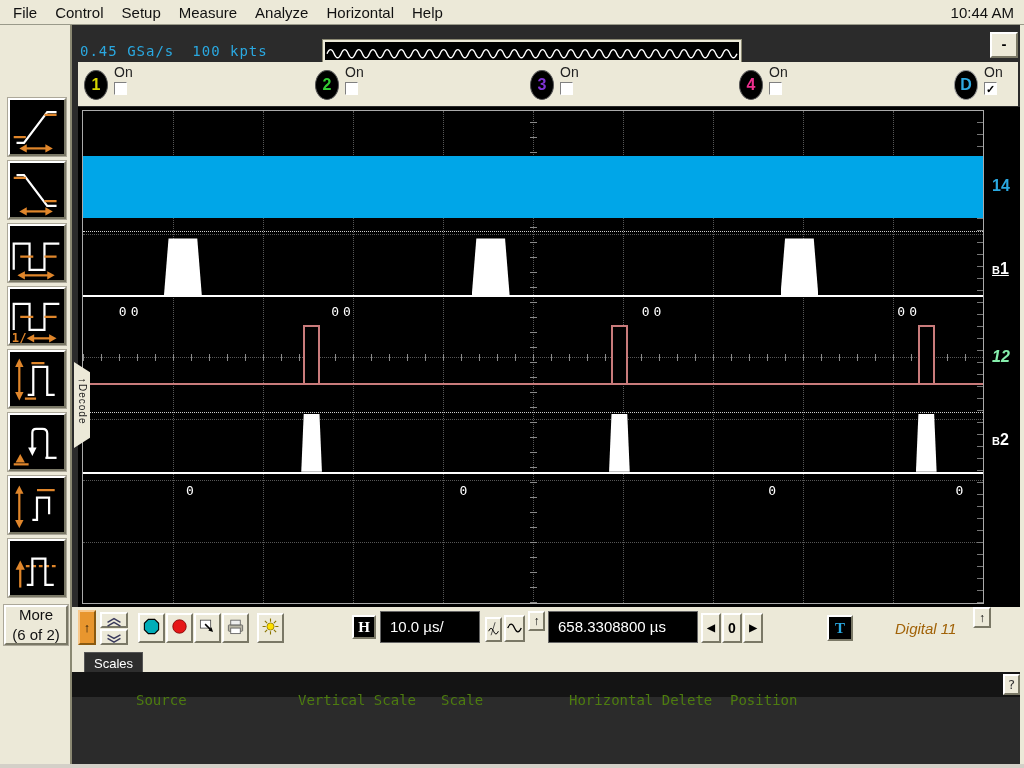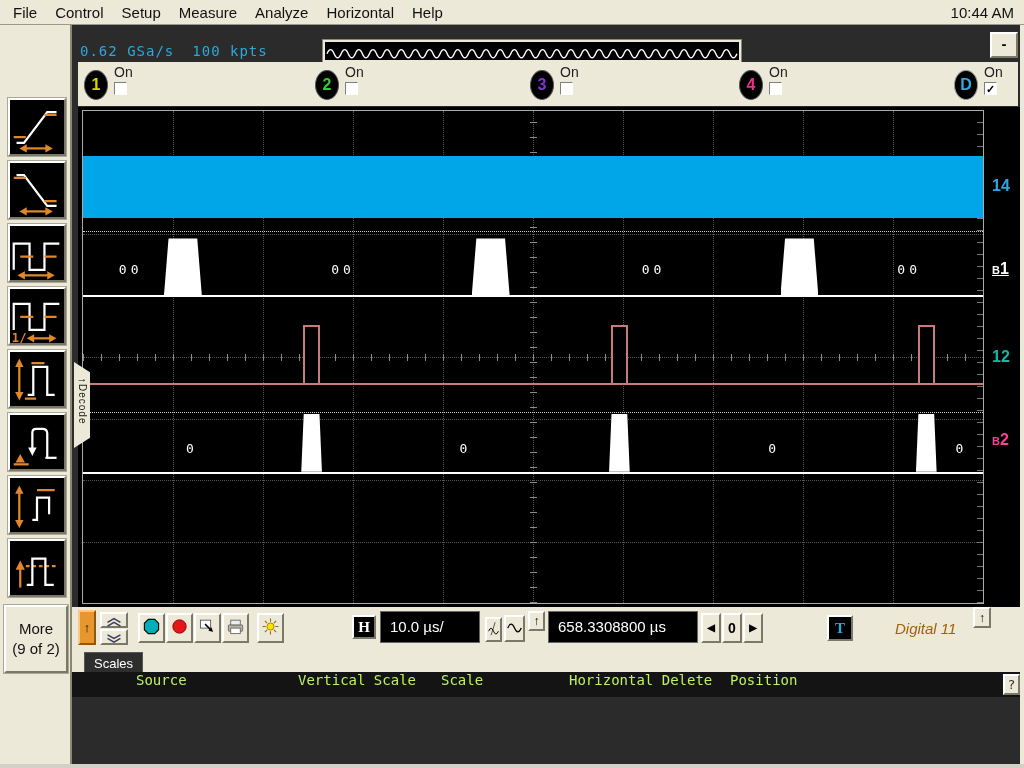--- a/index.html
+++ b/index.html
@@ -63,21 +63,21 @@
     background:repeating-linear-gradient(90deg,#8a8a8a 0 1px,transparent 1px 18px); }
   .tickv { position:absolute; top:0; bottom:0; left:50%; width:7px; margin-left:-3px;
     background:repeating-linear-gradient(0deg,#8a8a8a 0 1px,transparent 1px 15px); }
   .tickr { position:absolute; top:0; bottom:0; right:0; width:6px;
     background:repeating-linear-gradient(0deg,#777 0 1px,transparent 1px 12px); }
   .band { position:absolute; left:0; right:0; }
   .busrail { position:absolute; left:0; right:0; height:0; border-top:1px dotted #cfcfcf; }
   .busbase { position:absolute; left:0; right:0; height:2px; background:#fff; }
   .buspulse { position:absolute; background:#fff; clip-path:polygon(12% 0,88% 0,100% 100%,0 100%); }
   .busval { position:absolute; transform:translate(-50%,-50%); color:#fff;
-    font:13px "DejaVu Sans Mono", monospace; letter-spacing:4px; white-space:nowrap; }
+    font:13px "DejaVu Sans Mono", monospace; letter-spacing:4px; white-space:nowrap;margin-top:42px; }
   .digbase { position:absolute; left:0; right:0; height:2px; }
   .digpulse { position:absolute; border:2px solid; border-bottom:none; background:#000; }
   #scope-labels { position:absolute; left:910px; top:3px; width:32px; height:494px; }
   .tracelabel { position:absolute; left:4px; transform:translateY(-50%);
     font:bold 16px "Liberation Sans", sans-serif; white-space:nowrap; }
 
   
   #decode-tab { position:absolute; left:2px; top:337px; width:16px; height:86px; background:#ECE9D8;
     clip-path:polygon(0 0,100% 12%,100% 88%,0 100%); z-index:5; text-align:center; }
   #decode-arrow { display:block; font:bold 11px "Liberation Sans", sans-serif; color:#000; margin-top:10px; }
@@ -99,21 +99,21 @@
     font:bold 14px "Liberation Sans", sans-serif; color:#000; line-height:26px; }
   #digital-label { position:absolute; left:823px; top:13px; font-size:15px; color:#a16207;font-style:italic; }
   #small-up { position:absolute; left:901px; top:0px; width:18px; height:21px;
     font:12px "Liberation Sans", sans-serif; color:#000; text-align:center; line-height:18px; }
 
   
   #tabrow { position:absolute; left:0; top:625px; width:948px; height:22px; background:#ECE9D8; }
   #scales-tab { position:absolute; left:12px; top:2px; height:20px; background:#2e2e2e;
     color:#fff; font-size:13px; padding:3px 9px 0 9px; border:1px solid #555; border-bottom:none; }
   #headerbar { position:absolute; left:0; top:647px; width:952px; height:25px; background:#141414; }
-  .colhead { position:absolute; top:0; color:#bef264; font:14px "DejaVu Sans Mono", monospace; white-space:nowrap;text-align:right; }
+  .colhead { position:absolute; top:20px; color:#4d7c0f; font:14px "DejaVu Sans Mono", monospace; white-space:nowrap;text-align:right; }
   #help-btn { position:absolute; left:931px; top:2px; width:17px; height:21px;
     font:13px "DejaVu Sans Mono", monospace; color:#333; text-align:center; line-height:17px; }
 
   #rightedge { position:absolute; left:1020px; top:25px; width:4px; height:743px; background:#ECE9D8; }
   #bottomedge { position:absolute; left:0; top:764px; width:1024px; height:4px; background:#D4D0C8; }
 </style>
 </head>
 <body>
 
 <div id="stage">
@@ -197,30 +197,30 @@
       </svg>
     </div>
     <div class="iconbtn" style="top:514px">
       <svg viewBox="0 0 58 58">
         <path class="o" d="M11 50V30"></path>
           <path class="of" d="M11 21l-5 10h10z"></path>
         <path class="o" stroke-dasharray="4 3" d="M17 27h32"></path>
         <path class="w" d="M18 47h6V19h14v28h9"></path>
       </svg>
     </div>
-    <div class="sidebtn" style="top:580px;height:68px">
+    <div class="sidebtn" style="top:580px;height:40px">
       <span>More</span>
-      <span>(9 of 2)</span>
+      <span>(6 of 2)</span>
     </div>
   </div>
 
   <div id="main">
 
     <div id="acq-status">
-      <span>0.62 GSa/s</span><span>100 kpts</span>
+      <span>0.45 GSa/s</span><span>100 kpts</span>
     </div>
     <div id="preview">
       <div id="preview-inner">
         <svg width="100%" height="100%" viewBox="0 0 410 20" preserveAspectRatio="none">
           <path id="preview-path" stroke="#fff" stroke-width="1.4" fill="none" d="M2 13 q3.5 -9 7 0 q3.5 9 7 0 q3.5 -9 7 0 q3.5 9 7 0 q3.5 -9 7 0 q3.5 9 7 0 q3.5 -9 7 0 q3.5 9 7 0 q3.5 -9 7 0 q3.5 9 7 0 q3.5 -9 7 0 q3.5 9 7 0 q3.5 -9 7 0 q3.5 9 7 0 q3.5 -9 7 0 q3.5 9 7 0 q3.5 -9 7 0 q3.5 9 7 0 q3.5 -9 7 0 q3.5 9 7 0 q3.5 -9 7 0 q3.5 9 7 0 q3.5 -9 7 0 q3.5 9 7 0 q3.5 -9 7 0 q3.5 9 7 0 q3.5 -9 7 0 q3.5 9 7 0 q3.5 -9 7 0 q3.5 9 7 0 q3.5 -9 7 0 q3.5 9 7 0 q3.5 -9 7 0 q3.5 9 7 0 q3.5 -9 7 0 q3.5 9 7 0 q3.5 -9 7 0 q3.5 9 7 0 q3.5 -9 7 0 q3.5 9 7 0 q3.5 -9 7 0 q3.5 9 7 0 q3.5 -9 7 0 q3.5 9 7 0 q3.5 -9 7 0 q3.5 9 7 0 q3.5 -9 7 0 q3.5 9 7 0 q3.5 -9 7 0 q3.5 9 7 0 q3.5 -9 7 0 q3.5 9 7 0 q3.5 -9 7 0 q3.5 9 7 0 q3.5 -9 7 0 q3.5 9 7 0 q3.5 -9 7 0 q3.5 9 7 0"></path>
         </svg>
       </div>
     </div>
     <div id="minimize">-</div>
 
@@ -293,22 +293,22 @@
           <div class="buspulse" style="left: 58.45%; width: 2.3%; top: 61.5%; height: 11.8%;"></div>
           <div class="buspulse" style="left: 92.55%; width: 2.3%; top: 61.5%; height: 11.8%;"></div>
           <div class="busval" style="left: 12.1%; top: 68.4%;">0</div>
           <div class="busval" style="left: 42.5%; top: 68.4%;">0</div>
           <div class="busval" style="left: 76.8%; top: 68.4%;">0</div>
           <div class="busval" style="left: 97.6%; top: 68.4%;">0</div>
         </div>
       <div id="scope-labels">
           <div class="tracelabel" style="top: 15.4%; color: rgb(42, 168, 224);">14</div>
           <div class="tracelabel" style="top: 32.2%; color: rgb(255, 255, 255); text-decoration: underline;"><span style="font-size: 11px;">B</span><span>1</span></div>
-          <div class="tracelabel" style="top: 50%; color: #14b8a6;">12</div>
-          <div class="tracelabel" style="top: 66.8%; color: #ec4899;"><span style="font-size: 11px;">B</span><span>2</span></div>
+          <div class="tracelabel" style="top: 50%; color: #86efac; font-style: italic;">12</div>
+          <div class="tracelabel" style="top: 66.8%; color: #ffffff;"><span style="font-size: 11px;">B</span><span>2</span></div>
         </div>
     </div>
 
     <div id="decode-tab">
       <span id="decode-arrow">→</span>
       <span id="decode-label">Decode</span>
     </div>
 
     <div id="ctrlbar">
       <div id="trig-btn">↑</div>

